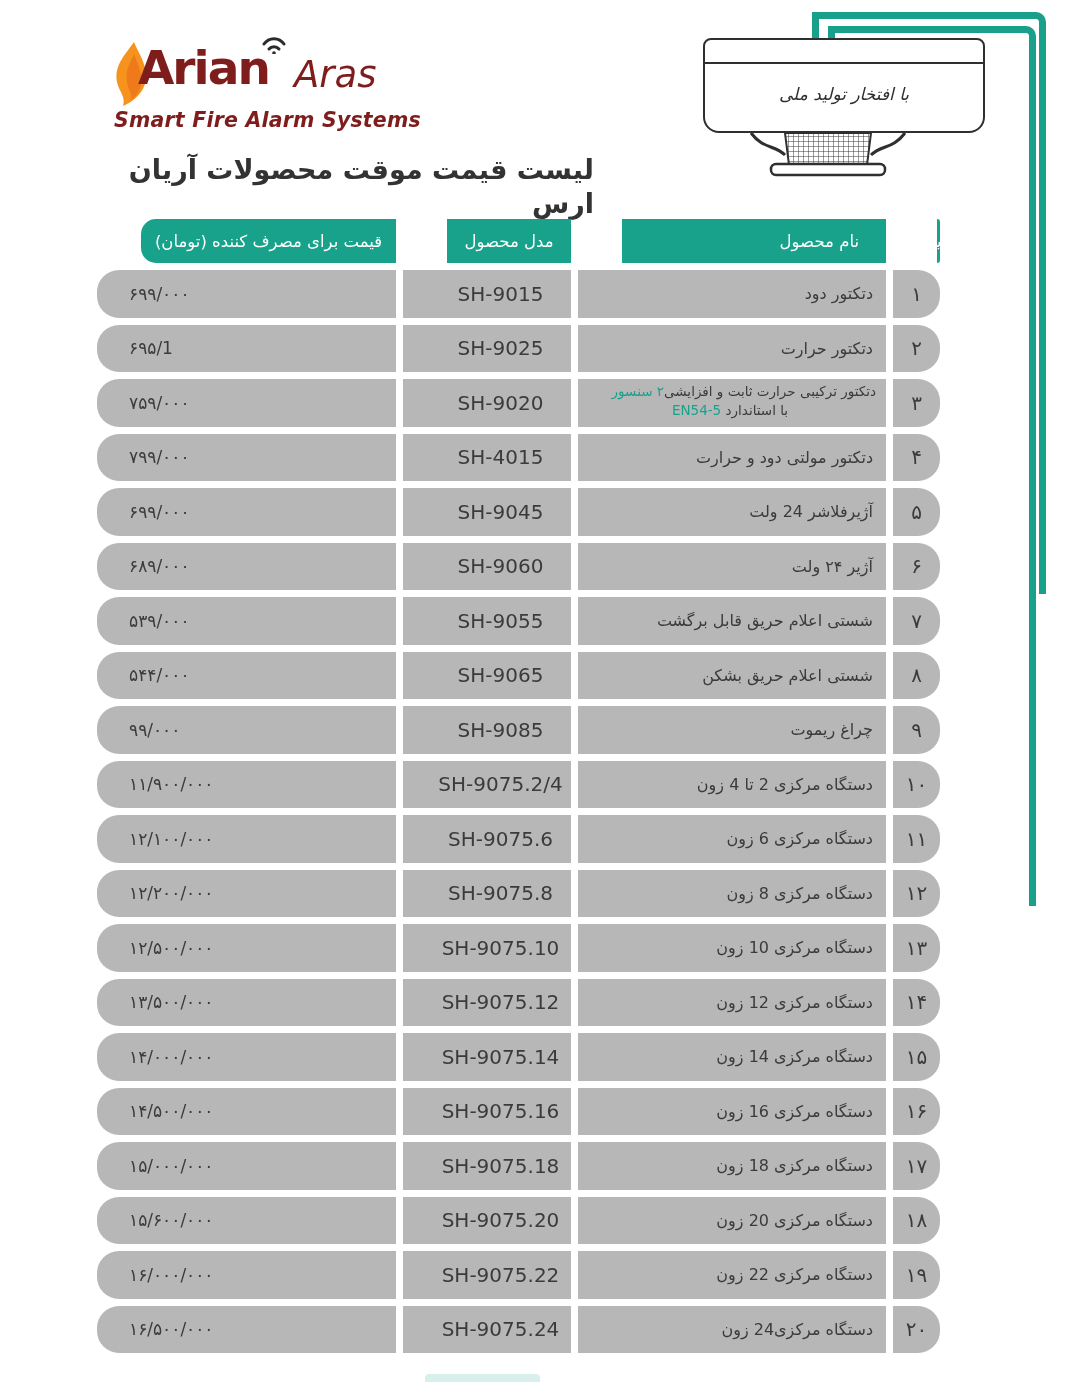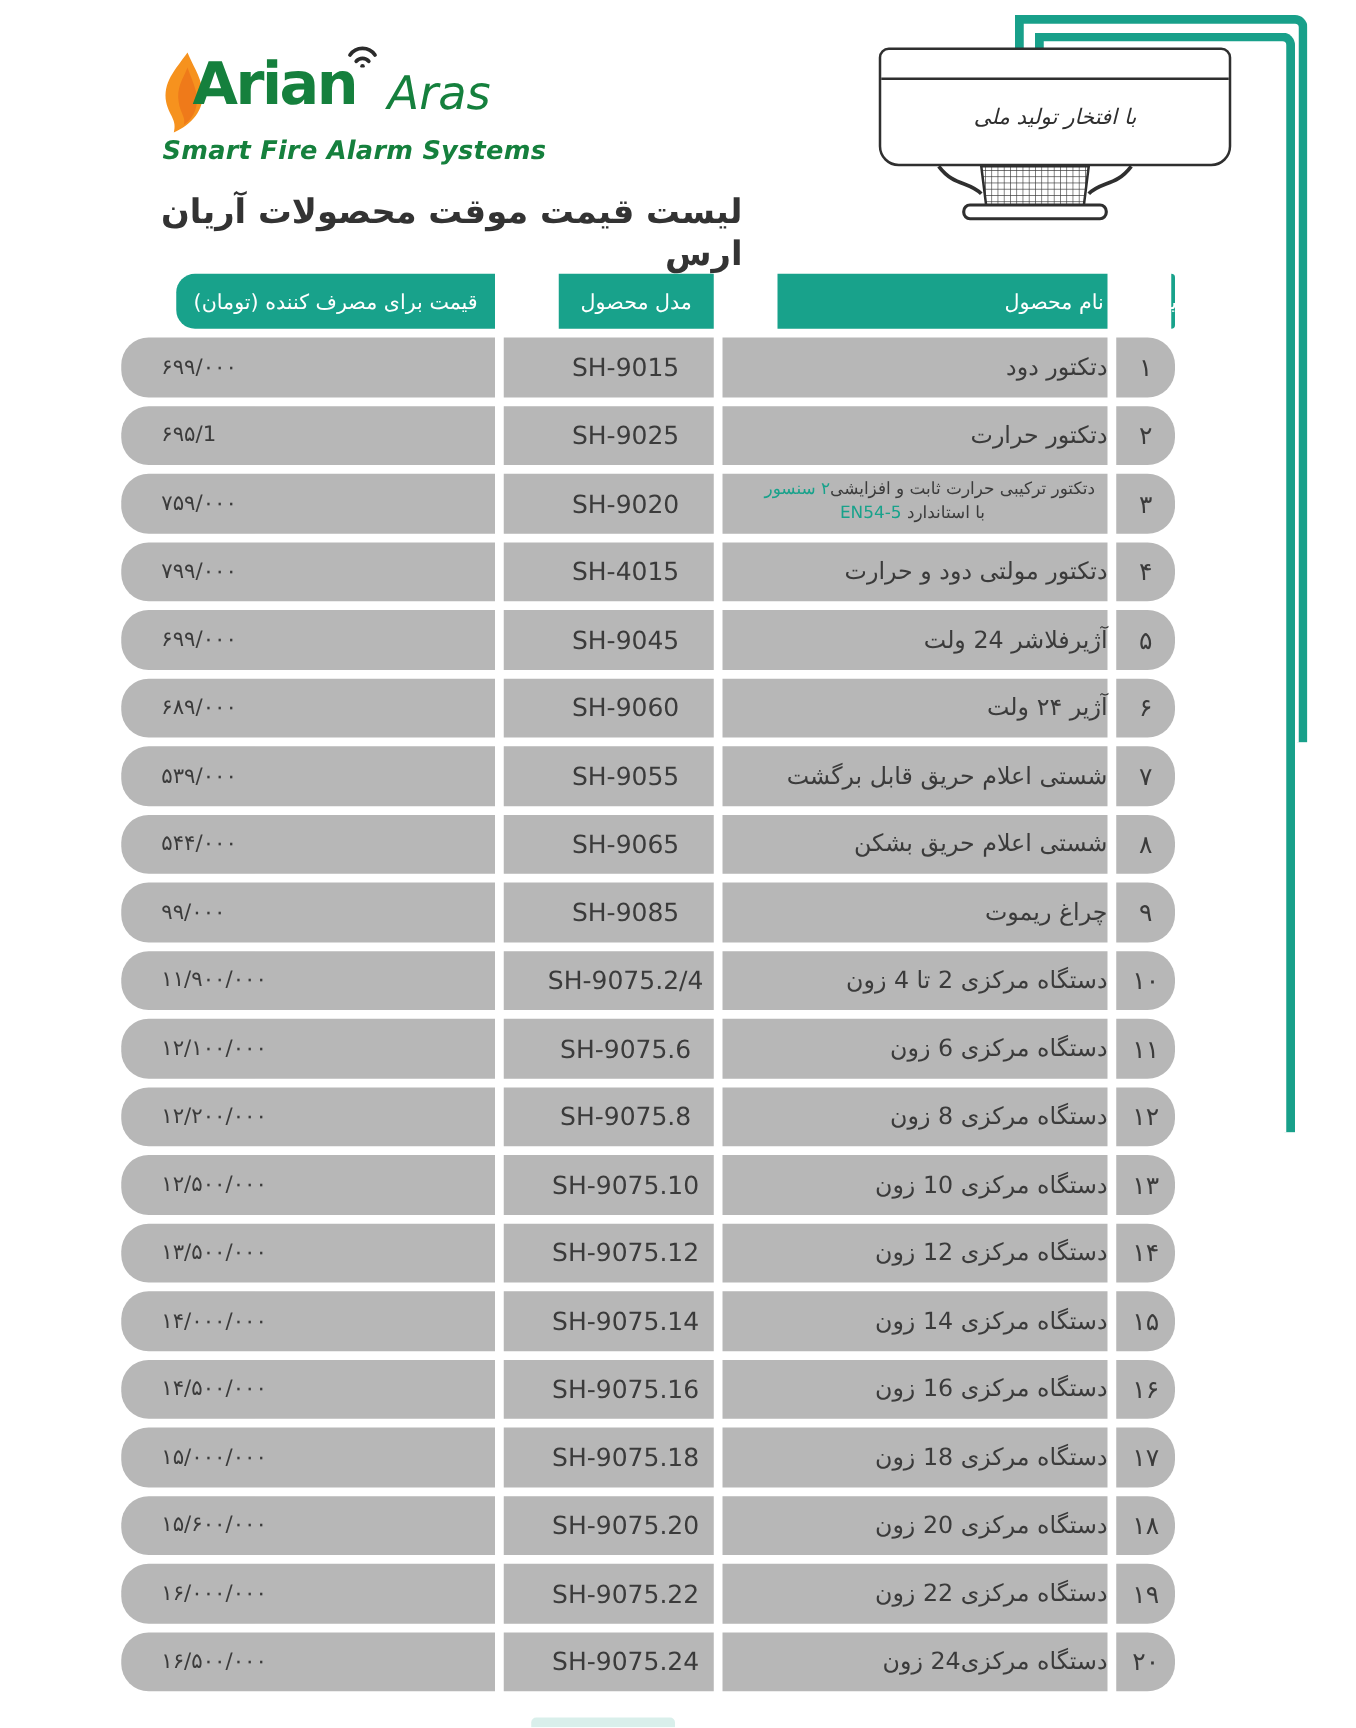--- a/index.html
+++ b/index.html
@@ -20,21 +20,21 @@
   
   .detector{position:absolute;left:703px;top:38px;width:256px;height:140px;z-index:2;}
   .det-body{position:absolute;left:0;top:0;width:282px;height:95px;background:#fff;
             border:2.5px solid #2f2f2f;border-radius:8px 8px 16px 16px;box-sizing:border-box;}
   .det-topline{position:absolute;left:0;right:0;top:22px;border-bottom:2.5px solid #2f2f2f;}
   .det-caption{position:absolute;left:0;right:0;top:44px;text-align:center;
                font-size:17px;font-style:italic;color:#2f2f2f;direction:rtl;}
   .det-base{position:absolute;left:40px;top:93px;}
 
   
-  .logo{position:absolute;left:128px;top:44px;width:320px;height:100px;color:#15803d;}
+  .logo{position:absolute;left:112px;top:44px;width:320px;height:100px;color:#7f1d1d;}
   .logo-flame{position:absolute;left:-2px;top:-4px;}
   .logo-arian{position:absolute;left:26px;top:0px;font-size:47px;font-weight:bold;
               letter-spacing:-2px;line-height:1;}
   .logo-wifi{position:absolute;left:138px;top:-16px;}
   .logo-aras{position:absolute;left:182px;top:12px;font-size:37px;font-style:italic;line-height:1;}
   .logo-tagline{position:absolute;left:2px;top:64px;font-size:20.5px;font-weight:bold;
                 font-style:italic;letter-spacing:0.2px;white-space:nowrap;}
 
   
   .title{position:absolute;left:128px;top:153px;width:466px;direction:rtl;text-align:right;
@@ -44,22 +44,22 @@
   .table-grid{position:absolute;left:97px;top:219px;width:843px;display:grid;
               grid-template-columns:47px 308px 168px 299px;grid-template-rows:44px;
               grid-auto-rows:47.5px;column-gap:7px;row-gap:7px;direction:rtl;}
   .cell{display:flex;align-items:center;justify-content:center;box-sizing:border-box;
         font-family:"DejaVu Sans",sans-serif;}
   .h{background:#18a28b;color:#fff;font-size:16.5px;margin-left:44px;}
   .c{background:#b7b7b7;color:#3b3b3b;}
   .h.no{border-radius:0 15px 15px 0;}
   .h.price{border-radius:15px 0 0 15px;}
   .c.no{border-radius:0 22px 22px 0;font-size:20px;}
-  .c.name{justify-content:flex-start;font-size:19px;}
-  .h.name{justify-content:flex-start;padding-right:3px;}
+  .c.name{justify-content:flex-start;padding-right:13px;font-size:16px;}
+  .h.name{justify-content:flex-start;padding-right:27px;}
   .c.model{font-size:20px;direction:ltr;padding-left:27px;}
   .c.price{border-radius:22px 0 0 22px;direction:ltr;justify-content:flex-start;
            padding-left:32px;font-size:17px;letter-spacing:3px;}
   .name.two-line{flex-direction:column;justify-content:flex-start;align-items:stretch;
                  font-size:13.5px;line-height:1.4;padding:3px 10px 3px 6px;}
   .nm-l1{text-align:right;}
   .nm-l2{text-align:center;}
   .accent{color:#18a28b;}
 
   

